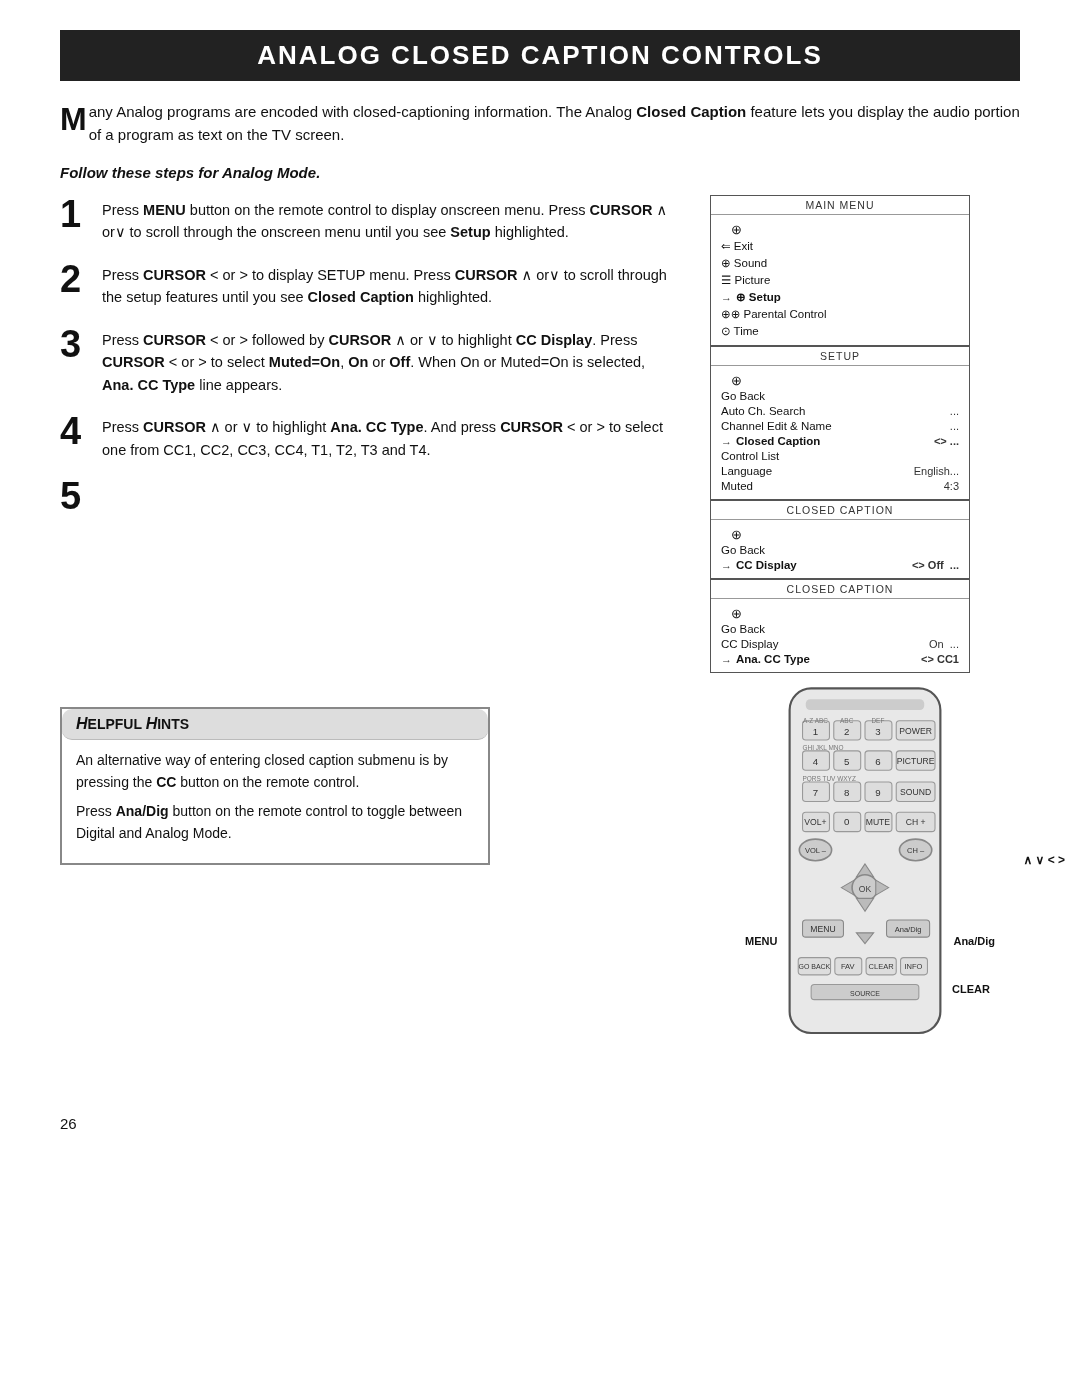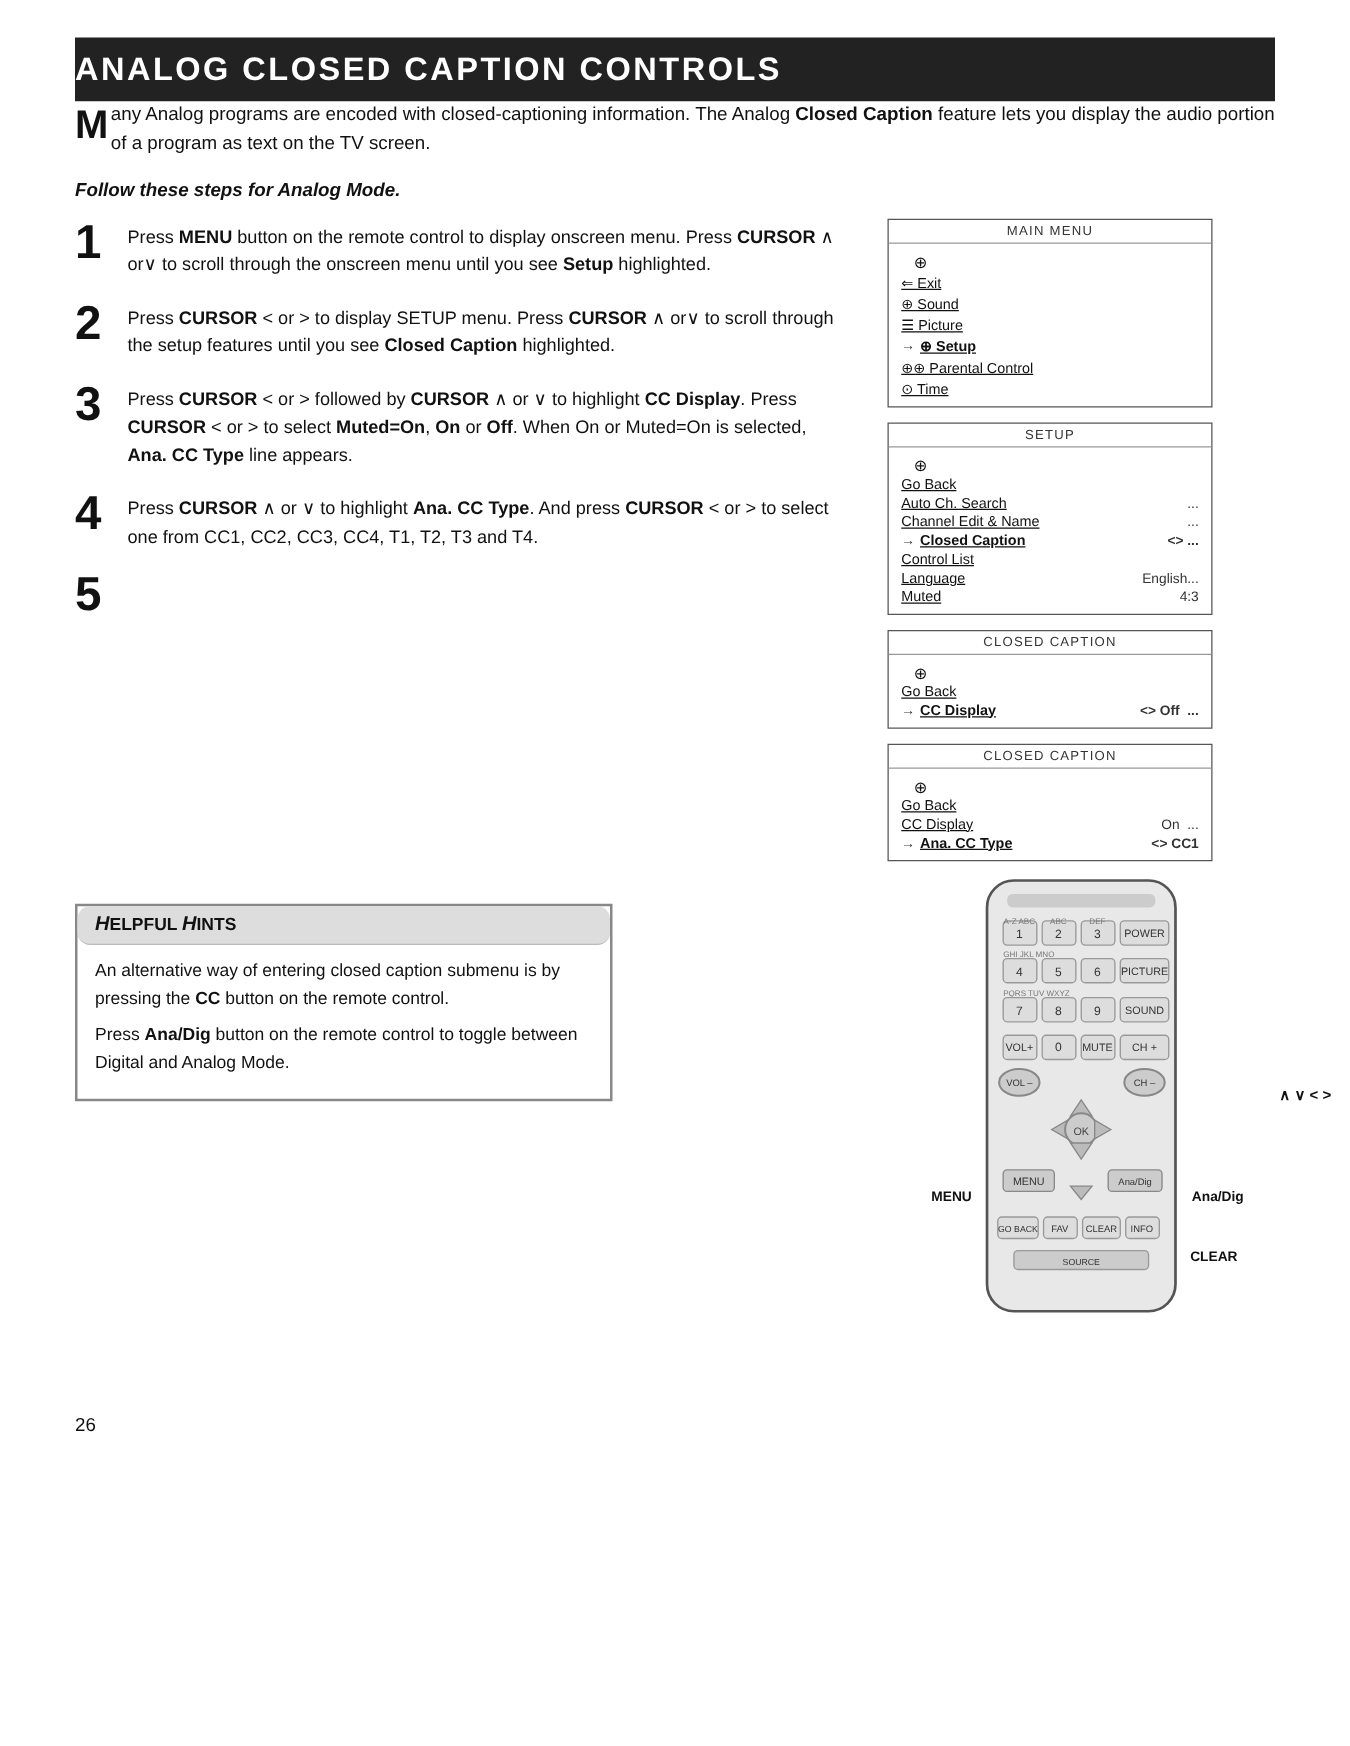--- a/index.html
+++ b/index.html
@@ -11,24 +11,26 @@
       padding: 30px 60px 40px 60px;
       color: #111;
       font-size: 15px;
       position: relative;
     }
 
     
     .page-title {
       background: #222;
       color: #fff;
+      text-align: center;
       font-size: 26px;
       font-weight: bold;
       letter-spacing: 2px;
       padding: 10px 0;
+      margin-bottom: 20px;
       text-transform: uppercase;
     }
 
     
     .intro-para {
       margin-bottom: 18px;
       font-size: 15px;
       line-height: 1.5;
     }
     .intro-para .drop-cap {
@@ -83,21 +85,20 @@
     .step-text {
       font-size: 14.5px;
       line-height: 1.55;
       padding-top: 4px;
     }
 
     
     .menu-boxes {
       display: flex;
       flex-direction: column;
-      gap: 12px;
     }
 
     .menu-box {
       border: 1.5px solid #555;
       background: #fff;
       font-size: 11.5px;
       width: 260px;
     }
 
     .menu-box-title {
@@ -126,21 +127,20 @@
     }
 
     .menu-row .arrow-indicator {
       margin-right: 4px;
       font-size: 11px;
       color: #333;
     }
 
     .menu-row .row-label {
       flex: 1;
-      text-decoration: underline;
     }
 
     .menu-row .row-value {
       font-size: 11px;
       color: #333;
     }
 
     .menu-section-icon {
       display: flex;
       align-items: center;

